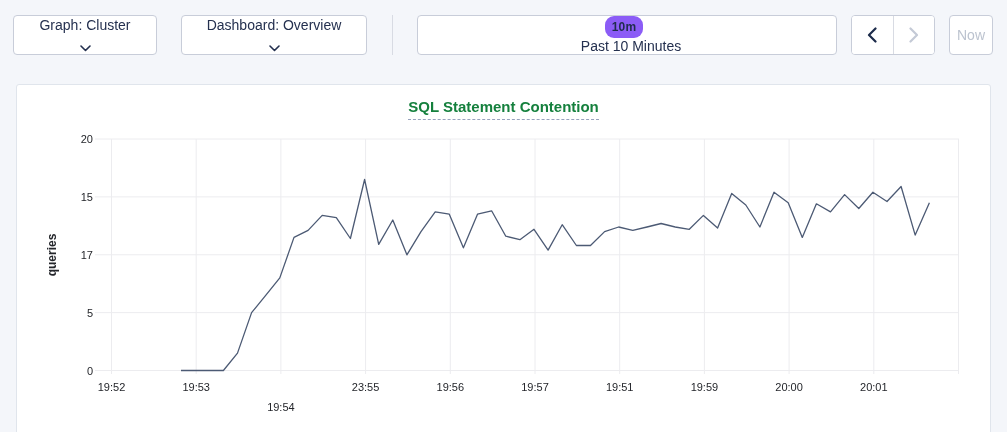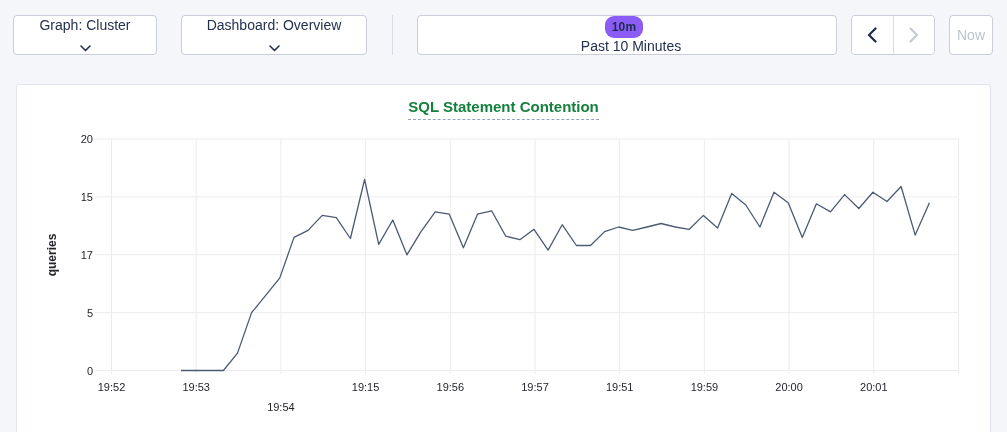--- a/index.html
+++ b/index.html
@@ -133,21 +133,21 @@
     </svg>
   <div id="tick-layer">
       <div class="tick ytick" style="left: 44px; top: 277.5px;">0</div>
       <div class="tick ytick" style="left: 44px; top: 219.625px;">5</div>
       <div class="tick ytick" style="left: 44px; top: 161.75px;">17</div>
       <div class="tick ytick" style="left: 44px; top: 103.875px;">15</div>
       <div class="tick ytick" style="left: 44px; top: 46px;">20</div>
       <div class="tick xtick" style="left: 64.5px; top: 294px;">19:52</div>
       <div class="tick xtick" style="left: 149.2px; top: 294px;">19:53</div>
       <div class="tick xtick" style="left: 233.9px; top: 294px; margin-top: 20px;">19:54</div>
-      <div class="tick xtick" style="left: 318.6px; top: 294px;">19:15</div>
+      <div class="tick xtick" style="left: 318.6px; top: 294px;">23:55</div>
       <div class="tick xtick" style="left: 403.3px; top: 294px;">19:56</div>
       <div class="tick xtick" style="left: 488px; top: 294px;">19:57</div>
       <div class="tick xtick" style="left: 572.7px; top: 294px;">19:51</div>
       <div class="tick xtick" style="left: 657.4px; top: 294px;">19:59</div>
       <div class="tick xtick" style="left: 742.1px; top: 294px;">20:00</div>
       <div class="tick xtick" style="left: 826.8px; top: 294px;">20:01</div>
     </div>
 </div>
 
 </body></html>

